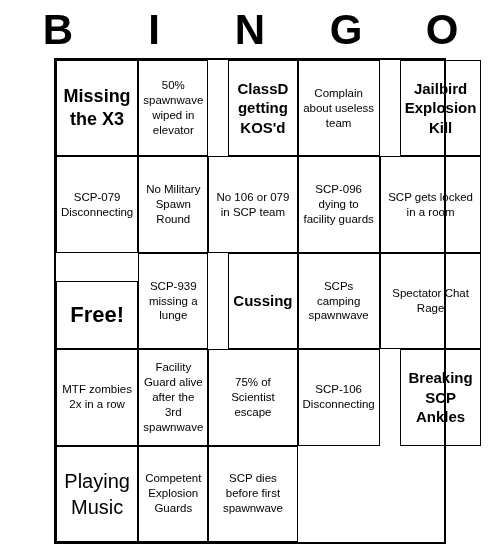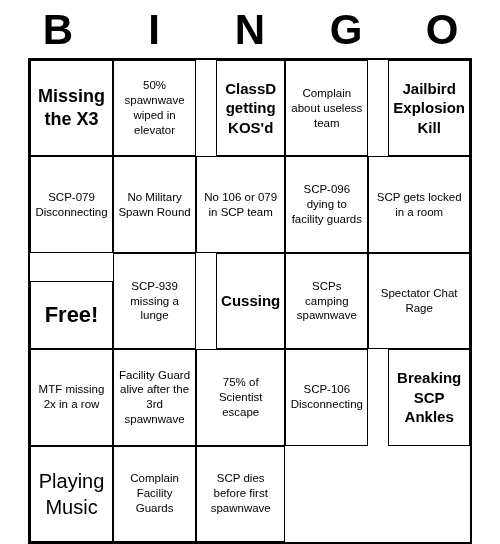--- a/index.html
+++ b/index.html
@@ -22,21 +22,21 @@
     .bingo-title span {
       font-size: 42px;
       font-weight: bold;
       width: 80px;
       text-align: center;
     }
     .bingo-grid {
       display: grid;
       grid-template-columns: repeat(5, 1fr);
       grid-template-rows: repeat(5, 1fr);
-      width: 444px;
+      width: 392px;
       height: 490px;
       border: 2px solid #000;
     }
     .bingo-cell {
       border: 1px solid #000;
       display: flex;
       align-items: center;
       justify-content: center;
       text-align: center;
       padding: 4px;
@@ -82,21 +82,21 @@
     <div class="bingo-cell">SCP-079 Disconnecting</div>
     <div class="bingo-cell">No Military Spawn Round</div>
     <div class="bingo-cell">No 106 or 079 in SCP team</div>
     <div class="bingo-cell">SCP-096 dying to facility guards</div>
     <div class="bingo-cell">SCP gets locked in a room</div>
     <div class="bingo-cell free">Free!</div>
     <div class="bingo-cell">SCP-939 missing a lunge</div>
     <div class="bingo-cell medium-text">Cussing</div>
     <div class="bingo-cell">SCPs camping spawnwave</div>
     <div class="bingo-cell">Spectator Chat Rage</div>
-    <div class="bingo-cell">MTF missing 2x in a row</div>
+    <div class="bingo-cell">MTF zombies 2x in a row</div>
     <div class="bingo-cell">Facility Guard alive after the 3rd spawnwave</div>
     <div class="bingo-cell">75% of Scientist escape</div>
     <div class="bingo-cell">SCP-106 Disconnecting</div>
     <div class="bingo-cell medium-text">Breaking SCP Ankles</div>
     <div class="bingo-cell playing-music">Playing Music</div>
-    <div class="bingo-cell">Complain Facility Guards</div>
+    <div class="bingo-cell">Competent Explosion Guards</div>
     <div class="bingo-cell">SCP dies before first spawnwave</div>
   </div>
 
 </body></html>

